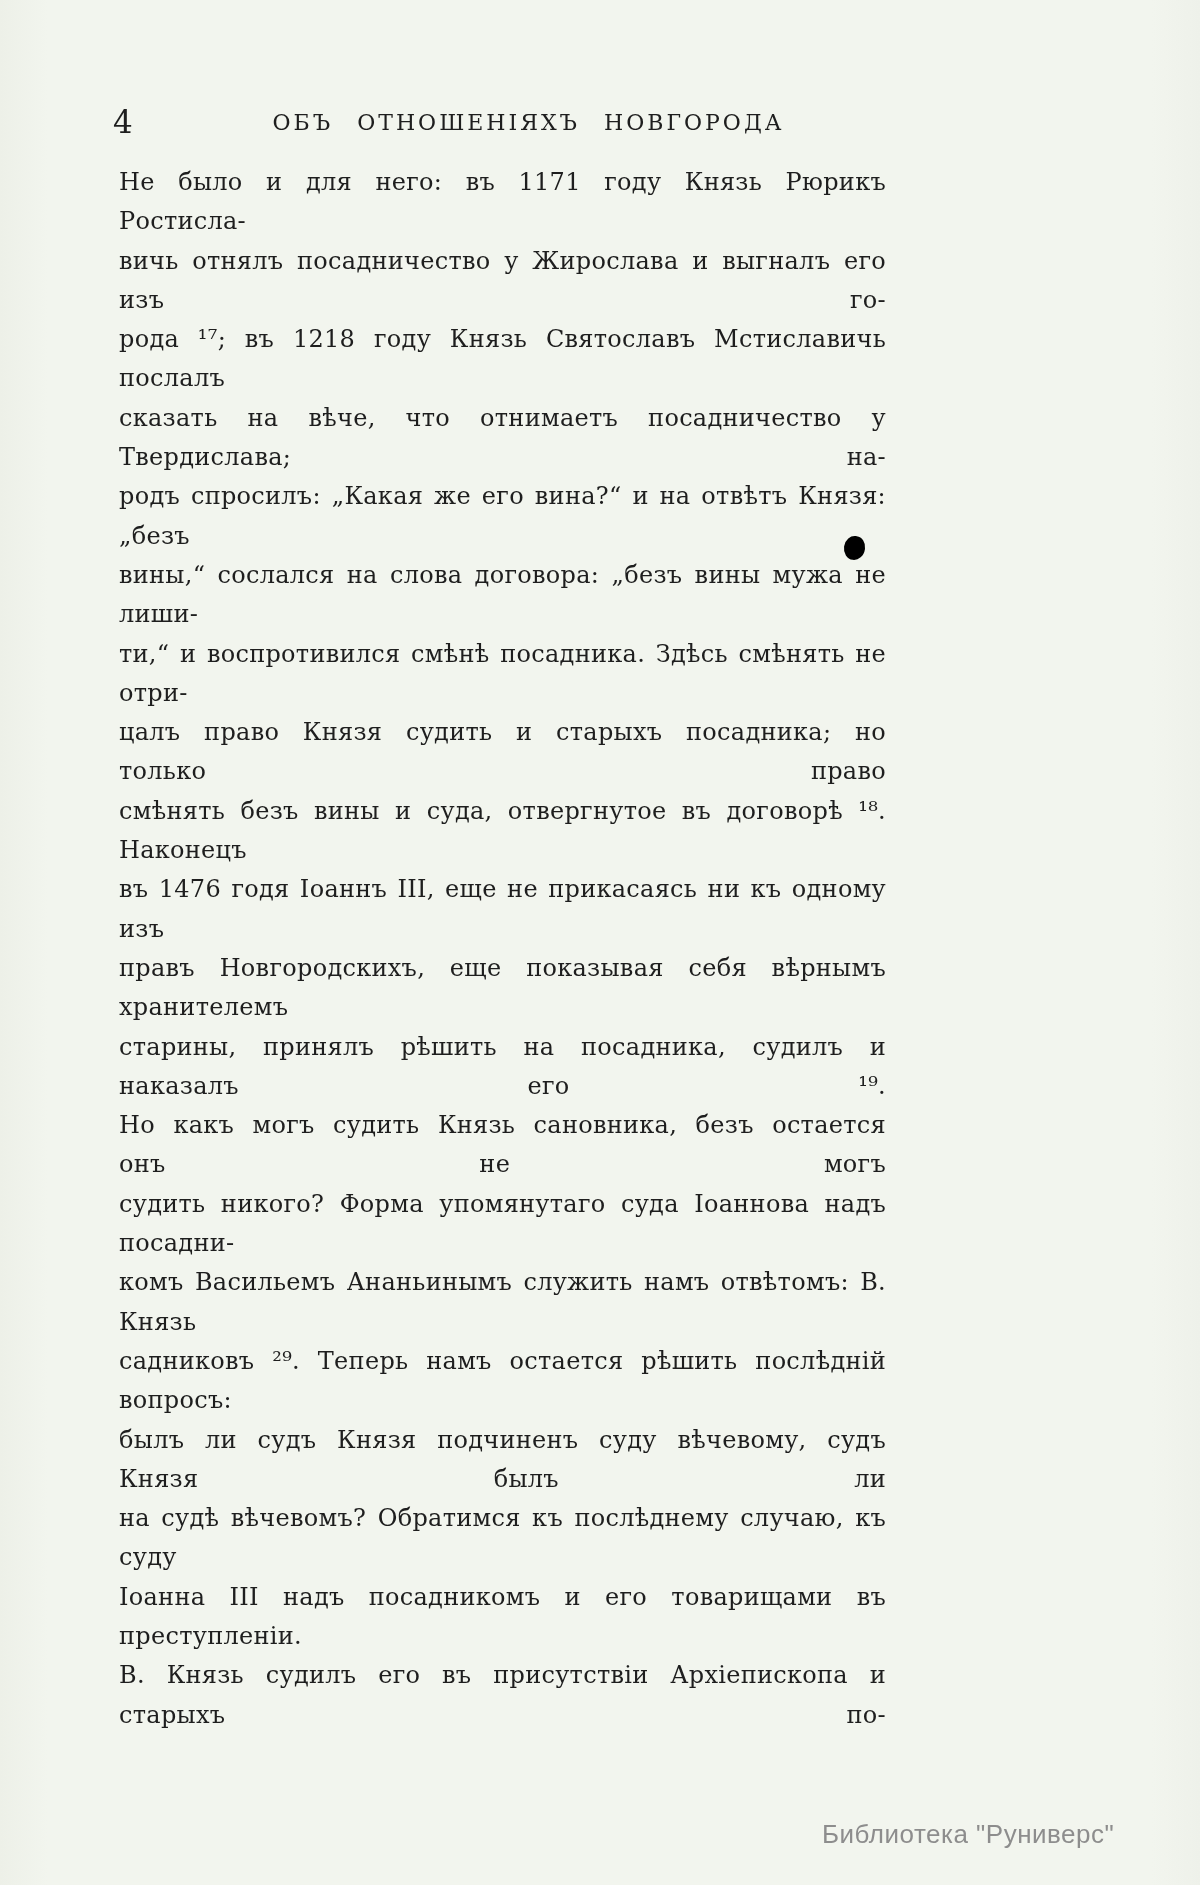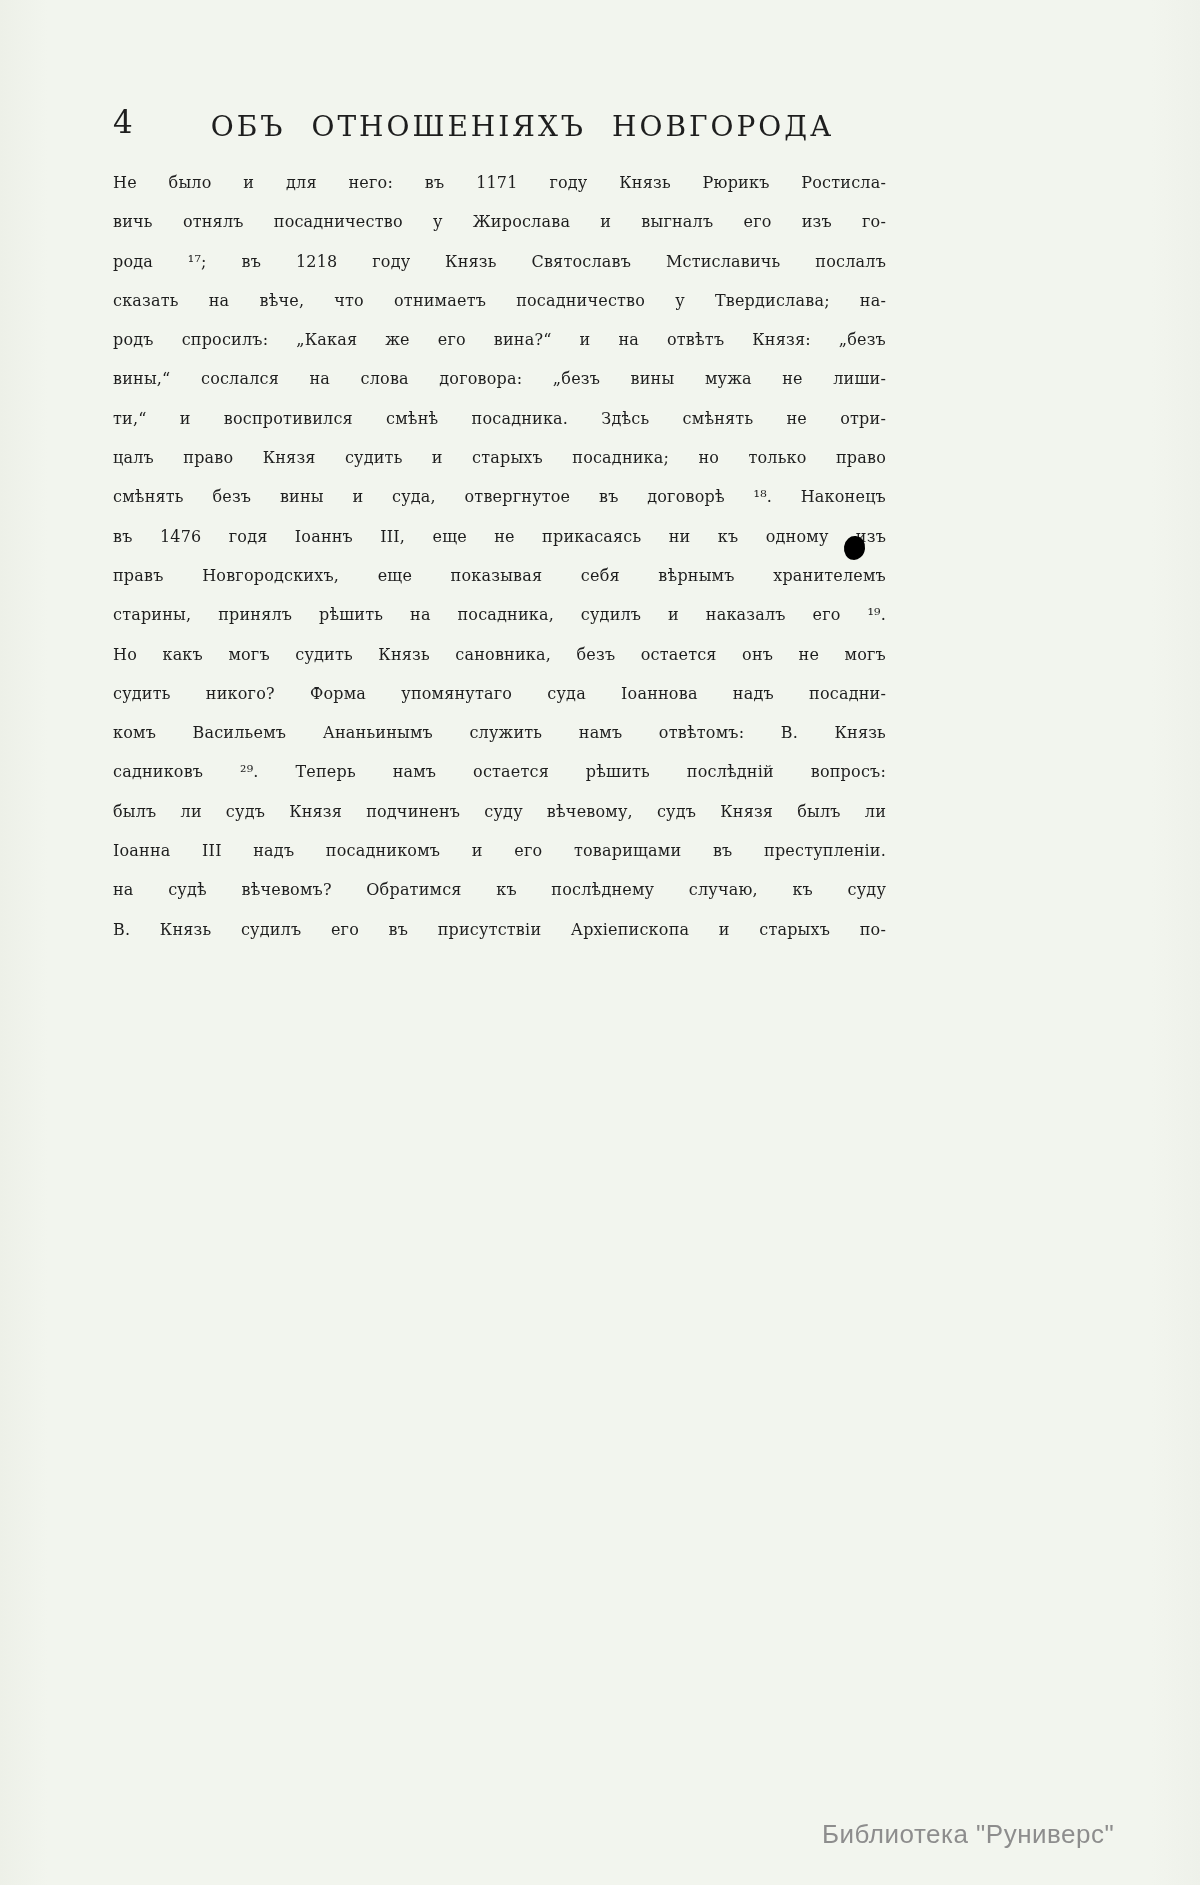--- a/index.html
+++ b/index.html
@@ -27,45 +27,46 @@
   }
   .page-number {
     position: absolute;
     left: 0;
     top: 0;
     font-size: 31px;
     line-height: 36px;
   }
   .running-title {
     position: absolute;
-    left: 6px;
+    left: 12px;
     top: 6px;
     width: 100%;
     text-align: center;
     padding-left: 34px;
     box-sizing: border-box;
-    font-size: 28px;
+    font-size: 22px;
     letter-spacing: 3px;
     word-spacing: 14px;
     white-space: nowrap;
   }
   .body-block {
     position: absolute;
     top: 163px;
     left: 113px;
     width: 773px;
   }
   .line {
     text-align: justify;
     text-align-last: justify;
-    font-size: 16px;
+    font-size: 24px;
     line-height: 39.3px;
     letter-spacing: 0.012em;
     word-spacing: 0.10em;
     white-space: normal;
+    margin-left: 6px;
   }
   .ink-blot {
     position: absolute;
     left: 844px;
     top: 536px;
     width: 21px;
     height: 24px;
     background: #000;
     border-radius: 50% 48% 52% 50%;
     transform: rotate(8deg);
@@ -102,22 +103,22 @@
       <div class="line">цалъ право Князя судить и старыхъ посадника; но только право</div>
       <div class="line">смѣнять безъ вины и суда, отвергнутое въ договорѣ ¹⁸. Наконецъ</div>
       <div class="line">въ 1476 годя Іоаннъ III, еще не прикасаясь ни къ одному изъ</div>
       <div class="line">правъ Новгородскихъ, еще показывая себя вѣрнымъ хранителемъ</div>
       <div class="line">старины, принялъ рѣшить на посадника, судилъ и наказалъ его ¹⁹.</div>
       <div class="line">Но какъ могъ судить Князь сановника, безъ остается онъ не могъ</div>
       <div class="line">судить никого? Форма упомянутаго суда Іоаннова надъ посадни-</div>
       <div class="line">комъ Васильемъ Ананьинымъ служить намъ отвѣтомъ: В. Князь</div>
       <div class="line">садниковъ ²⁹. Теперь намъ остается рѣшить послѣдній вопросъ:</div>
       <div class="line">былъ ли судъ Князя подчиненъ суду вѣчевому, судъ Князя былъ ли</div>
+      <div class="line">на судѣ вѣчевомъ? Обратимся къ послѣднему случаю, къ суду</div>
       <div class="line">Іоанна III надъ посадникомъ и его товарищами въ преступленіи.</div>
-      <div class="line">на судѣ вѣчевомъ? Обратимся къ послѣднему случаю, къ суду</div>
       <div class="line">В. Князь судилъ его въ присутствіи Архіепископа и старыхъ по-</div>
     </div>
 
   <div class="ink-blot"></div>
 
   <div class="watermark">Библиотека "Руниверс"</div>
 
 </div>
 
 </body></html>

